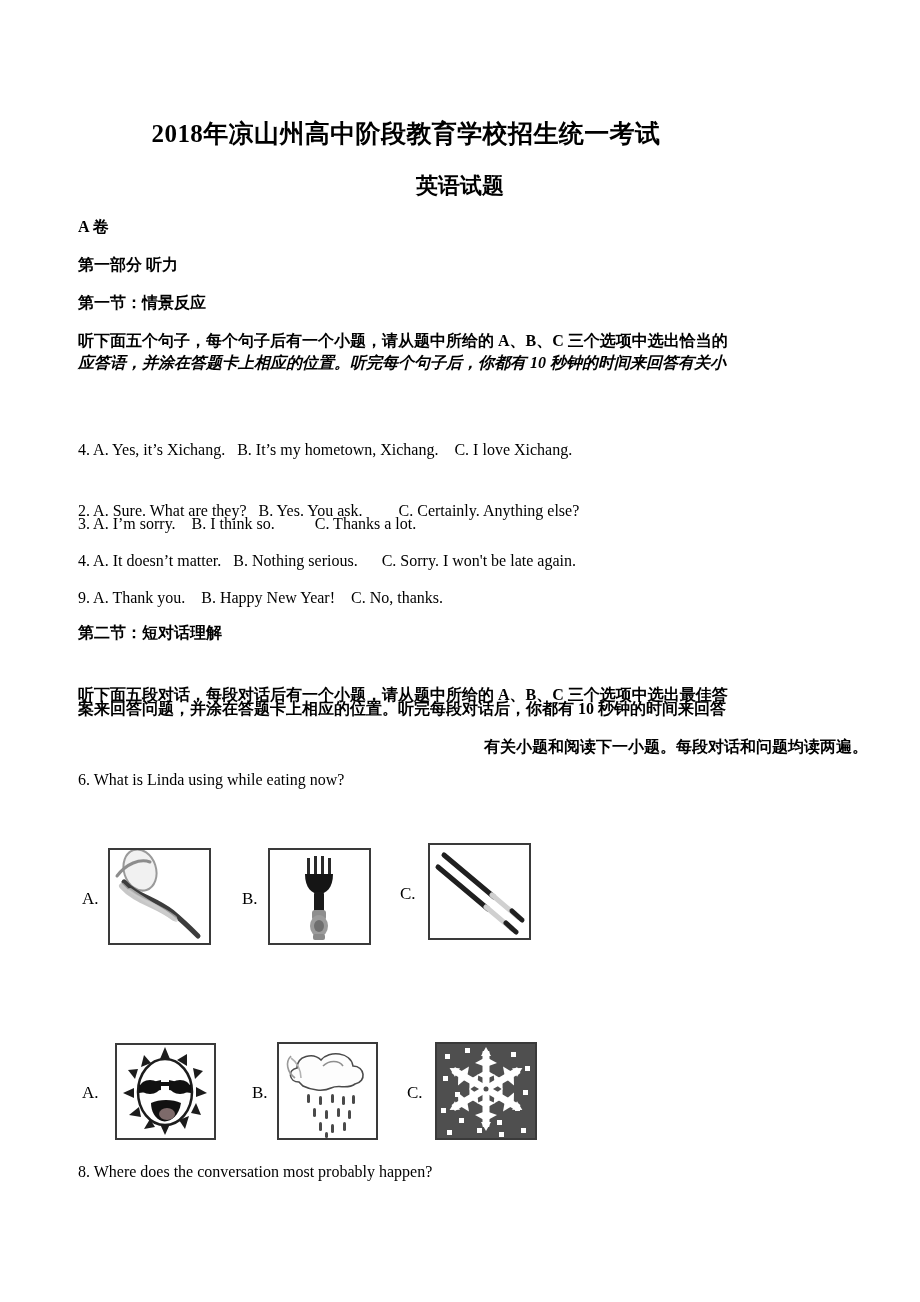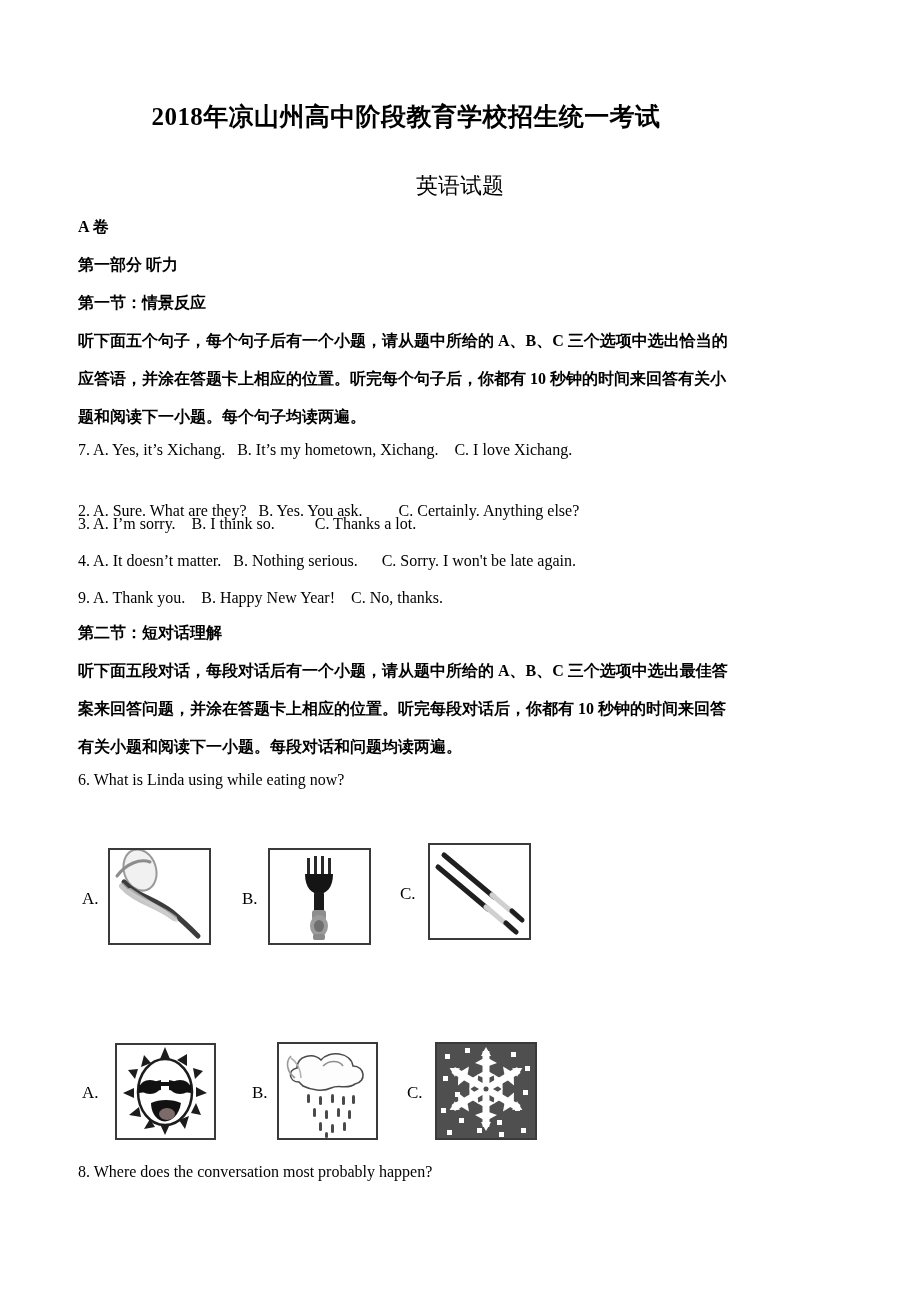--- a/index.html
+++ b/index.html
@@ -20,35 +20,35 @@
     position: absolute;
     left: 0; top: 0;
     width: 920px;
     height: 1302px;
     padding: 0;
   }
 
   
   .doc-title {
     position: absolute;
-    left: 0; top: 102px;
+    left: 0; top: 119px;
     width: 812px;
     text-align: center;
     font-size: 25px;
     font-weight: bold;
     letter-spacing: 0.4px;
     line-height: 1.2;
   }
   .doc-subtitle {
     position: absolute;
     left: 0; top: 173px;
     width: 920px;
     text-align: center;
     font-size: 22px;
-    font-weight: normal;
+    font-weight: bold;
     line-height: 1.2;
   }
 
   
   .cn-line {
     position: absolute;
     left: 78px;
     width: 790px;
     font-size: 16px;
     font-weight: bold;
@@ -90,34 +90,33 @@
 
   <div class="doc-subtitle">英语试题</div>
 
   <div class="cn-line" style="top:216px;">A 卷</div>
 
   <div class="cn-line" style="top:254px;">第一部分 听力</div>
 
   <div class="cn-line" style="top:292px;">第一节：情景反应</div>
 
   <div class="cn-line" style="top:330px;">听下面五个句子，每个句子后有一个小题，请从题中所给的 A、B、C 三个选项中选出恰当的</div>
-  <div class="cn-line" style="top:368px;">应答语，并涂在答题卡上相应的位置。听完每个句子后，你都有 10 秒钟的时间来回答有关小</div>
-  <div class="cn-line" style="top:406px;">题和阅读下一小题。每个句子均读两遍。</div>
-
-  <div class="en-line" style="top:440px;">7. A. Yes, it’s Xichang.   B. It’s my hometown, Xichang.    C. I love Xichang.</div>
+  <div class="cn-line" style="top:352px;font-style:italic;">应答语，并涂在答题卡上相应的位置。听完每个句子后，你都有 10 秒钟的时间来回答有关小</div>
+
+  <div class="en-line" style="top:440px;">4. A. Yes, it’s Xichang.   B. It’s my hometown, Xichang.    C. I love Xichang.</div>
   <div class="en-line" style="top:501px;">2. A. Sure. What are they?   B. Yes. You ask.         C. Certainly. Anything else?</div>
   <div class="en-line" style="top:514px;">3. A. I’m sorry.    B. I think so.          C. Thanks a lot.</div>
   <div class="en-line" style="top:551px;">4. A. It doesn’t matter.   B. Nothing serious.      C. Sorry. I won't be late again.</div>
   <div class="en-line" style="top:588px;">9. A. Thank you.    B. Happy New Year!    C. No, thanks.</div>
 
   <div class="cn-line" style="top:622px;">第二节：短对话理解</div>
 
-  <div class="cn-line" style="top:660px;">听下面五段对话，每段对话后有一个小题，请从题中所给的 A、B、C 三个选项中选出最佳答</div>
+  <div class="cn-line" style="top:684px;">听下面五段对话，每段对话后有一个小题，请从题中所给的 A、B、C 三个选项中选出最佳答</div>
   <div class="cn-line" style="top:698px;">案来回答问题，并涂在答题卡上相应的位置。听完每段对话后，你都有 10 秒钟的时间来回答</div>
-  <div class="cn-line" style="top:736px;">有关小题和阅读下一小题。每段对话和问题均读两遍。</div>
+  <div class="cn-line" style="top:736px;text-align:right;">有关小题和阅读下一小题。每段对话和问题均读两遍。</div>
 
   <div class="en-line" style="top:770px;">6. What is Linda using while eating now?</div>
 
   <div class="opt-label" style="left:82px; top:890px;">A.</div>
   <div class="opt-box" style="left:108px; top:848px; width:103px; height:97px;">
     <svg width="99" height="93" viewBox="0 0 99 93">
       <g fill="none" stroke="#4f4f4f">
         <ellipse cx="30" cy="20" rx="16" ry="21" transform="rotate(-18 30 20)" fill="#f1f1f1" stroke="#9a9a9a" stroke-width="2"></ellipse>
         <path d="M7 26 C 16 14, 30 8, 40 12" stroke="#8d8d8d" stroke-width="3" stroke-linecap="round"></path>
         <path d="M14 32 C 26 46, 44 48, 62 62 C 74 72, 82 80, 88 86" stroke="#3c3c3c" stroke-width="5" stroke-linecap="round"></path>

